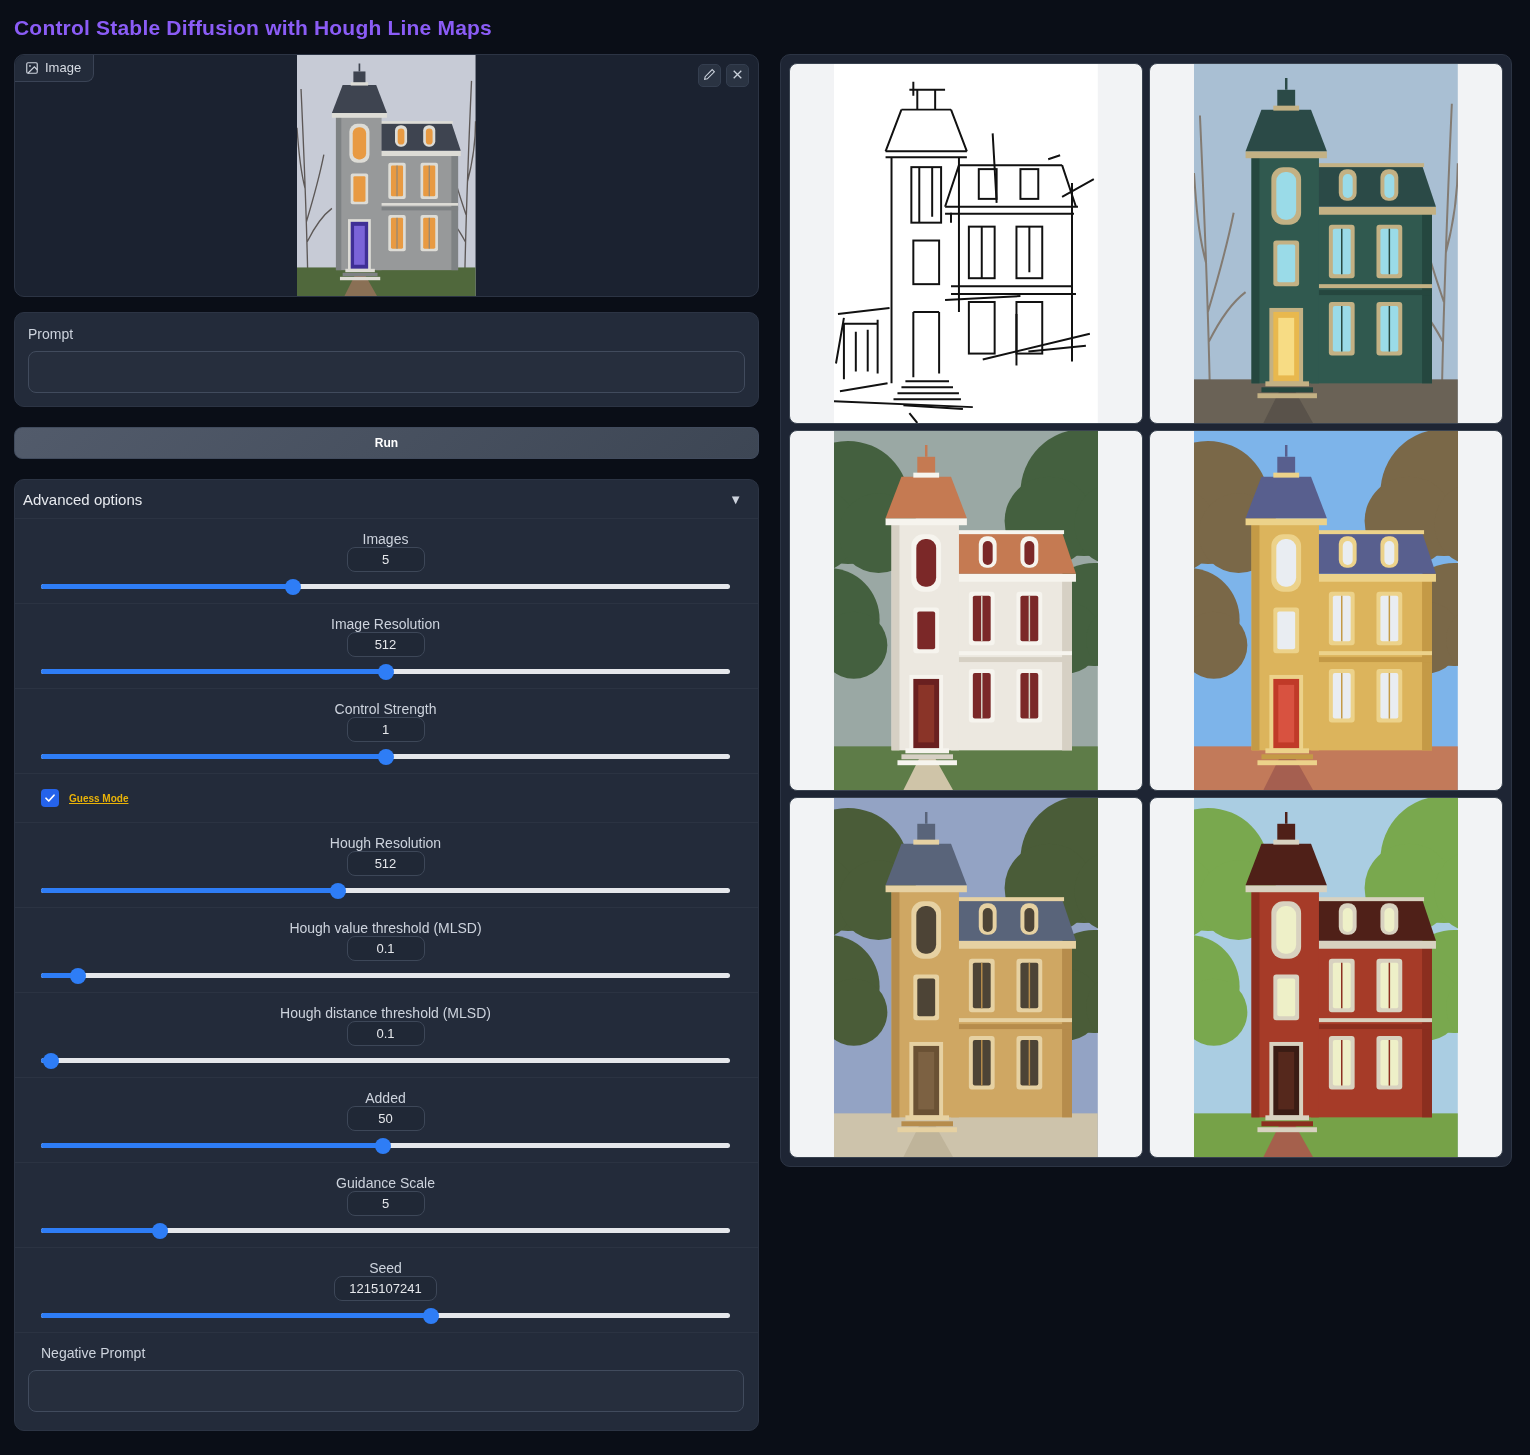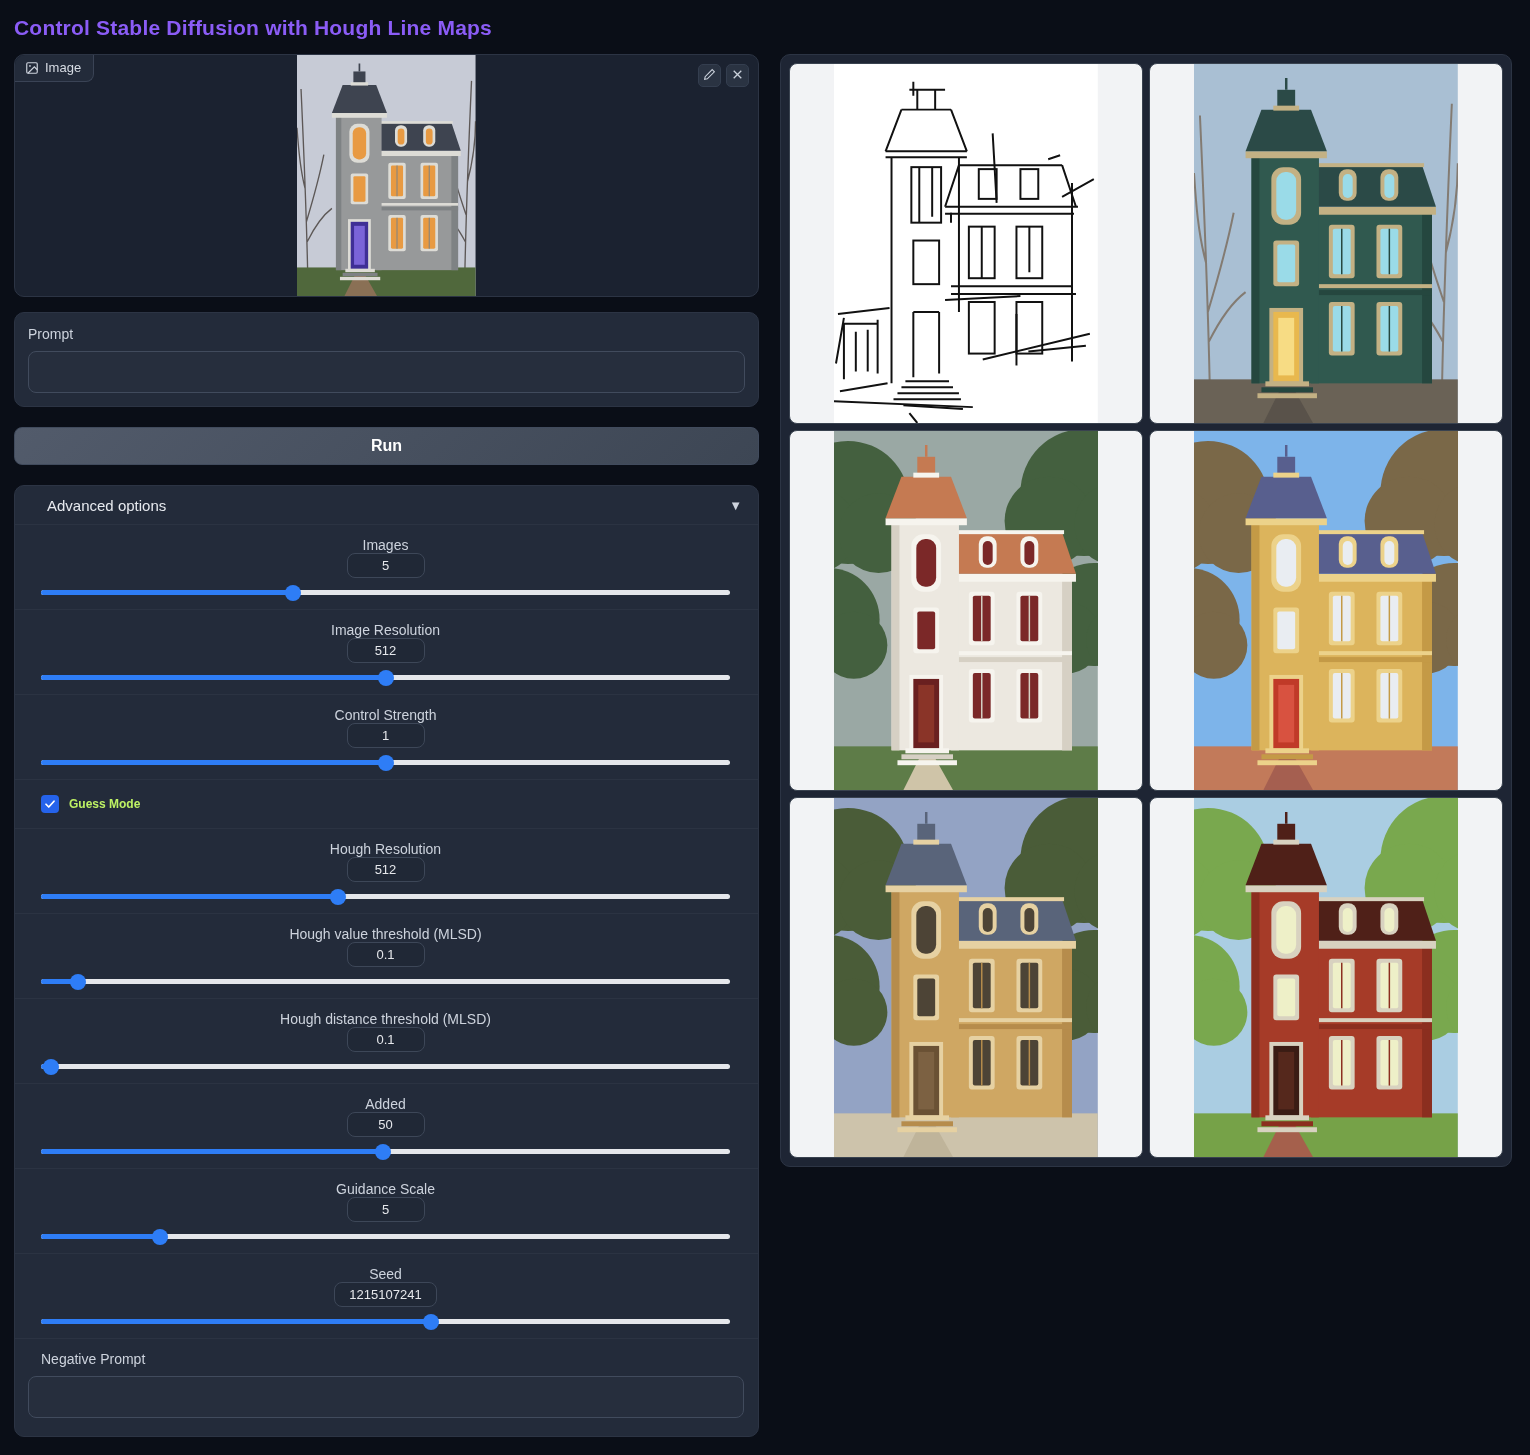--- a/index.html
+++ b/index.html
@@ -26,43 +26,43 @@
   .input-image-wrap { position:absolute; inset:0; display:flex; align-items:center; justify-content:center; }
   .input-image-wrap svg { height:243px; width:auto; display:block; }
 
   
   .prompt-block { padding:13px; margin-bottom:20px; }
   .field-label { color:#cdd3dd; font-size:14px; margin-bottom:9px; display:block; }
   .textbox { width:100%; height:42px; background:#262e3d; border:1px solid #414b5d; border-radius:8px;
     color:#e5e7eb; font-size:14px; padding:11px 13px; resize:none; outline:none; font-family:inherit; display:block; }
 
   
-  .run-btn { width:100%; height:38px; margin-bottom:20px; border:1px solid #414b5d; border-radius:8px;
-    background:linear-gradient(135deg,#525b6b 0%,#3d4654 100%); color:#ffffff; font-size:16px; font-weight:700;
+  .run-btn { width:100%; height:32px; margin-bottom:20px; border:1px solid #414b5d; border-radius:8px;
+    background:linear-gradient(135deg,#525b6b 0%,#3d4654 100%); color:#ffffff; font-size:12px; font-weight:700;
     cursor:pointer; font-family:inherit; }
 
   
   .advanced-block { padding-bottom:4px; overflow:hidden; }
-  .acc-header { display:flex; align-items:center; justify-content:space-between; padding:11px 16px 10px 32px; cursor:pointer; }
+  .acc-header { display:flex; align-items:center; justify-content:space-between; padding:11px 16px 10px 8px; cursor:pointer; }
   .acc-title { color:#e7eaef; font-size:15px; }
   .acc-arrow { color:#cdd3dd; font-size:13px; }
   .adv-row { border-top:1px solid #2b3342; padding:12px 28px 14px 26px; }
   .slider-head { display:flex; align-items:center; justify-content:space-between; margin-bottom:12px;flex-direction:column; }
   .slider-label { color:#cdd3dd; font-size:14px; }
   .num-box { min-width:78px; text-align:center; background:#202836; border:1px solid #3d4758; border-radius:8px;
     color:#e5e7eb; font-size:13px; padding:4px 14px; }
   .track { position:relative; height:5px; background:#e5e7eb; border-radius:3px; }
   .track-fill { position:absolute; left:0; top:0; height:5px; background:#2e7df6; border-radius:3px; }
   .thumb { position:absolute; top:50%; width:16px; height:16px; background:#2e7df6; border-radius:50%;
     transform:translate(-50%,-50%); cursor:pointer; }
   .check-row { display:flex; align-items:center; gap:10px; padding:15px 28px 15px 26px; border-top:1px solid #2b3342; }
   .checkbox { width:18px; height:18px; border-radius:4px; background:#2563eb; display:flex; align-items:center;
     justify-content:center; cursor:pointer; }
   .checkbox svg { display:block; }
-  .check-label { color:#bef264; font-size:12px; font-weight:600; }
+  .check-label { color:#eab308; font-size:10px; font-weight:600;text-decoration:underline; }
   .text-row { border-top:1px solid #2b3342; padding:12px 14px 14px 13px; }
   .text-row .field-label { padding-left:13px; }
 
   
   .gallery { background:#1e2534; border:1px solid #2c3444; border-radius:10px; padding:8px;
     display:grid; grid-template-columns:1fr 1fr; gap:6px; }
   .gallery-card { height:361px; background:#f2f3f5; border:1px solid #39424f; border-radius:8px;
     display:flex; align-items:center; justify-content:center; overflow:hidden; cursor:pointer; }
   .gallery-card svg { height:359px; width:auto; display:block; }
 </style>

